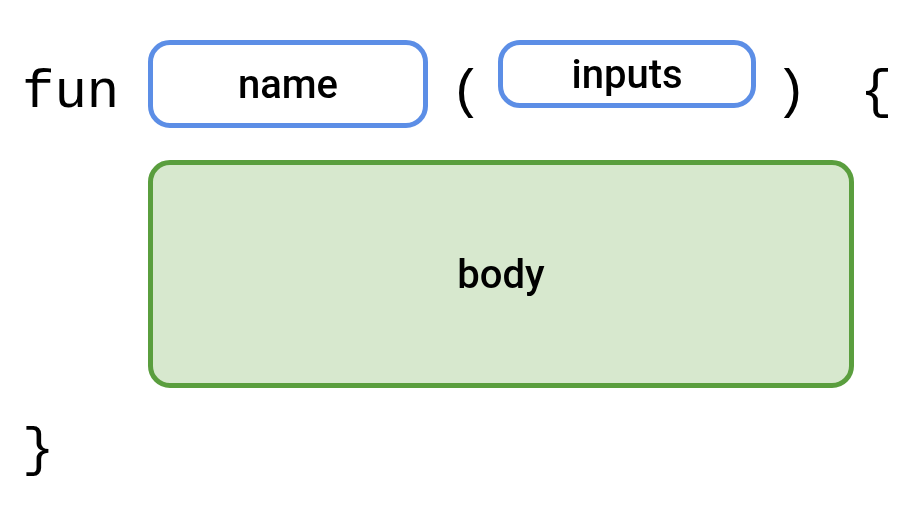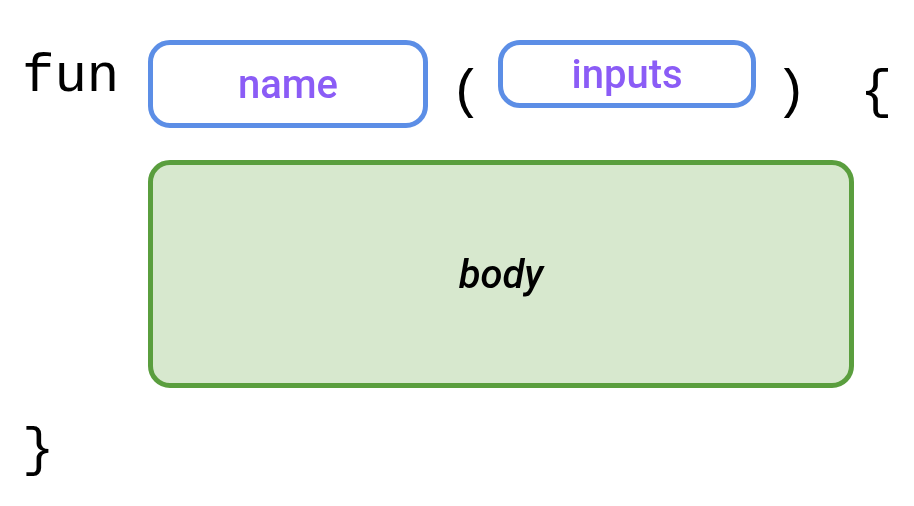--- a/index.html
+++ b/index.html
@@ -20,21 +20,21 @@
       height: 100%;
     }
     .mono {
       font-family: "Courier New", Courier, monospace;
       font-size: 54px;
       color: #000;
       position: absolute;
     }
     .fun-keyword {
       left: 22px;
-      top: 46px;
+      top: 62px;
       text-align: center;
     }
     .open-paren {
       left: 450px;
       top: 62px;
     }
     .close-paren {
       left: 775px;
       top: 62px;
     }
@@ -50,21 +50,21 @@
       position: absolute;
       border: 5px solid #5c8ee6;
       border-radius: 22px;
       background: #ffffff;
       display: flex;
       align-items: center;
       justify-content: center;
       font-family: -apple-system, BlinkMacSystemFont, "Segoe UI", Roboto, sans-serif;
       font-size: 40px;
       font-weight: 500;
-      color: #8b5cf6;
+      color: #000000;
     }
     .name-box {
       left: 148px;
       top: 40px;
       width: 280px;
       height: 88px;
     }
     .inputs-box {
       left: 498px;
       top: 40px;
@@ -80,21 +80,20 @@
       border: 5px solid #5a9e3e;
       border-radius: 22px;
       background: #d7e8ce;
       display: flex;
       align-items: center;
       justify-content: center;
       font-family: -apple-system, BlinkMacSystemFont, "Segoe UI", Roboto, sans-serif;
       font-size: 40px;
       font-weight: 500;
       color: #000;
-      font-style: italic;
     }
   </style>
 </head>
 <body>
 
 <div class="diagram">
   <span class="mono fun-keyword">fun</span>
   <div class="pill name-box">
     <span>name</span>
   </div>

